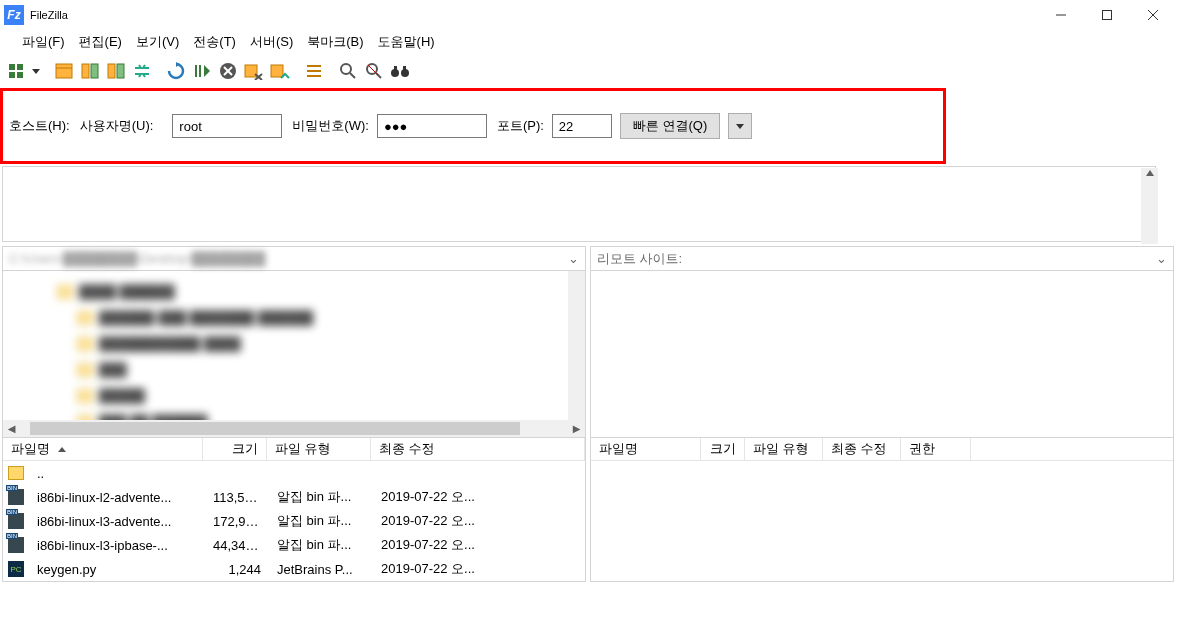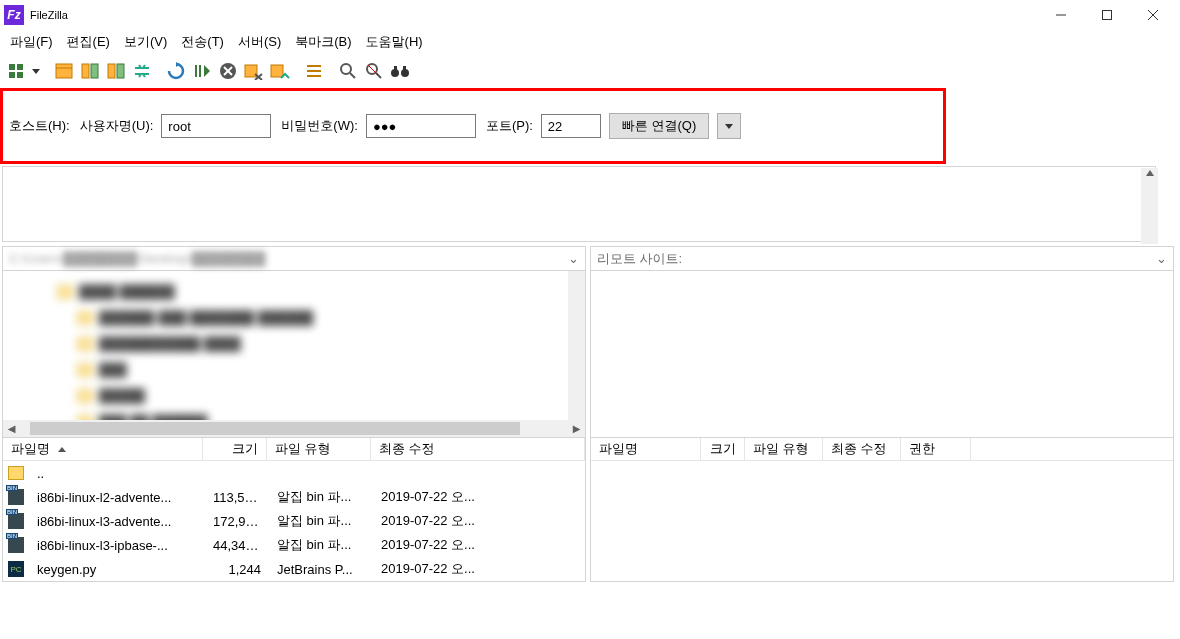--- a/index.html
+++ b/index.html
@@ -1,25 +1,25 @@
 <!DOCTYPE html>
 <html><head>
 <meta charset="utf-8">
 <style>
 * { margin:0; padding:0; box-sizing:border-box; font-family:"Malgun Gothic","맑은 고딕",sans-serif; font-size:13px; }
 body { background:#fff; color:#000; width:1180px; height:639px; overflow:hidden; position:relative; }
 
 
 .titlebar { height:30px; display:flex; align-items:center; padding:0 4px; }
-.tb-icon { width:20px; height:20px; background:#6d28d9; color:#fff; font-weight:bold; display:flex; align-items:center; justify-content:center; font-size:12px; margin-right:6px; font-style:italic; }
+.tb-icon { width:20px; height:20px; background:#3b82f6; color:#fff; font-weight:bold; display:flex; align-items:center; justify-content:center; font-size:12px; margin-right:6px; font-style:italic; }
 .tb-title { flex:1; font-size:11px; }
 .tb-btn { width:46px; height:30px; display:flex; align-items:center; justify-content:center; color:#555; }
 
 
-.menubar { height:24px; display:flex; align-items:center; padding:0 10px; gap:14px; }
+.menubar { height:24px; display:flex; align-items:center; padding:0 22px; gap:14px; }
 .menubar span { font-size:13px; cursor:default; }
 
 
 .toolbar { height:32px; display:flex; align-items:center; padding:2px 4px; gap:2px; border-top:1px solid transparent; }
 .tbicon { width:24px; height:24px; display:flex; align-items:center; justify-content:center; position:relative; }
 .tbsep { width:6px; }
 
 
 .qc-wrap { border:3px solid #ff0000; padding:22px 4px; margin:2px 2px 0 0; display:flex; align-items:center; gap:8px; width:946px; }
 .qc-label { font-size:13px; margin-left:2px; }
@@ -195,21 +195,21 @@
         <circle cx="15" cy="11" r="4" fill="#333"></circle>
         <rect x="4" y="4" width="3" height="5" fill="#333"></rect>
         <rect x="13" y="4" width="3" height="5" fill="#333"></rect>
       </svg>
     </div>
 </div>
 
 <div class="qc-wrap">
   <span class="qc-label">호스트(H):</span>
   <span class="qc-label">사용자명(U):</span>
-  <input class="qc-input" style="width: 110px;" value="root">
+  <input class="qc-input" style="width: 110px; margin-left: 11px;" value="root">
   <span class="qc-label">비밀번호(W):</span>
   <input class="qc-input" style="width: 110px;" value="●●●">
   <span class="qc-label">포트(P):</span>
   <input class="qc-input" style="width: 60px;" value="22">
   <button class="qc-btn">빠른 연결(Q)</button>
   <div class="qc-dd">
       <svg width="8" height="8">
         <polygon points="0,2 8,2 4,7" fill="#333"></polygon>
       </svg>
     </div>

